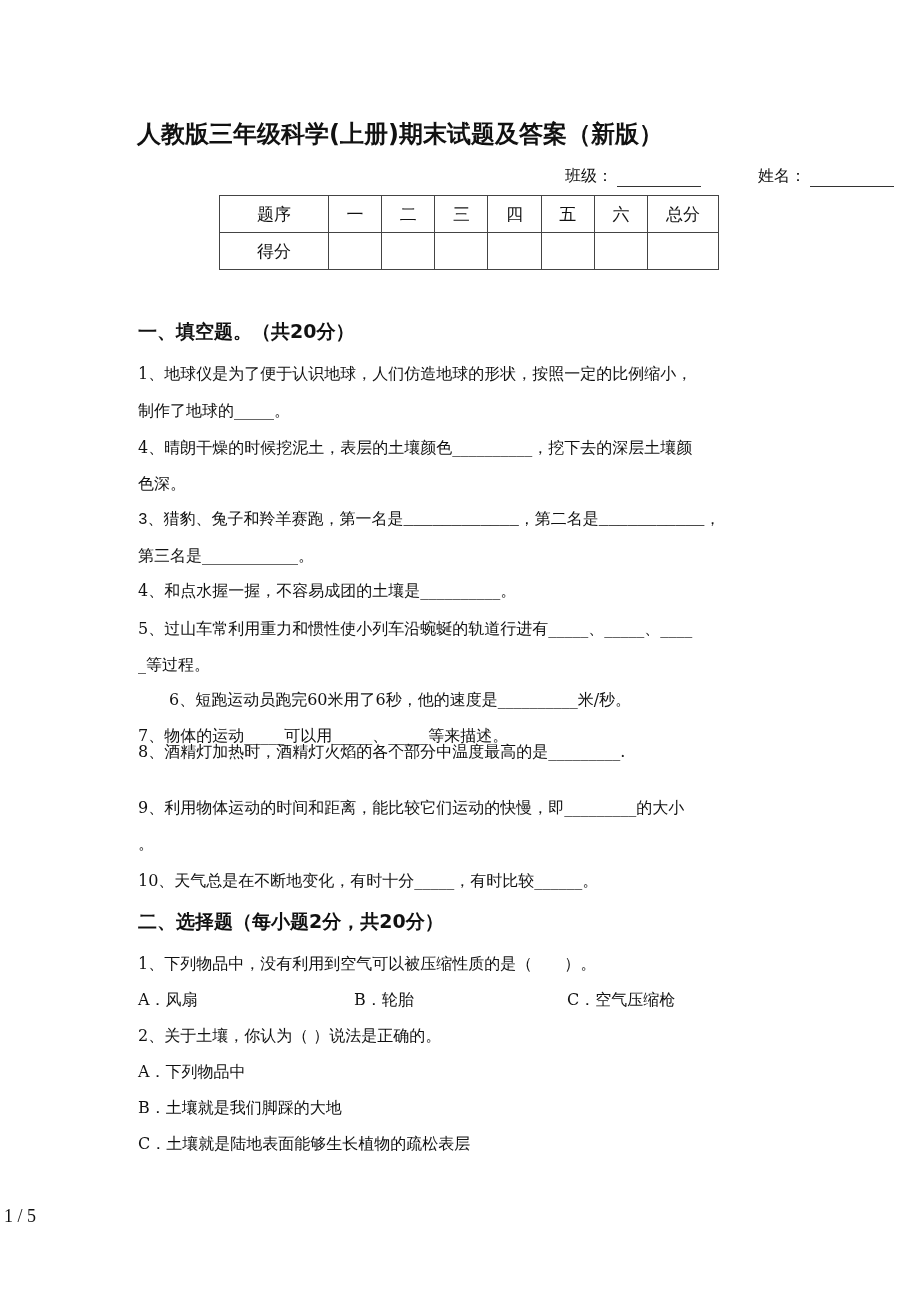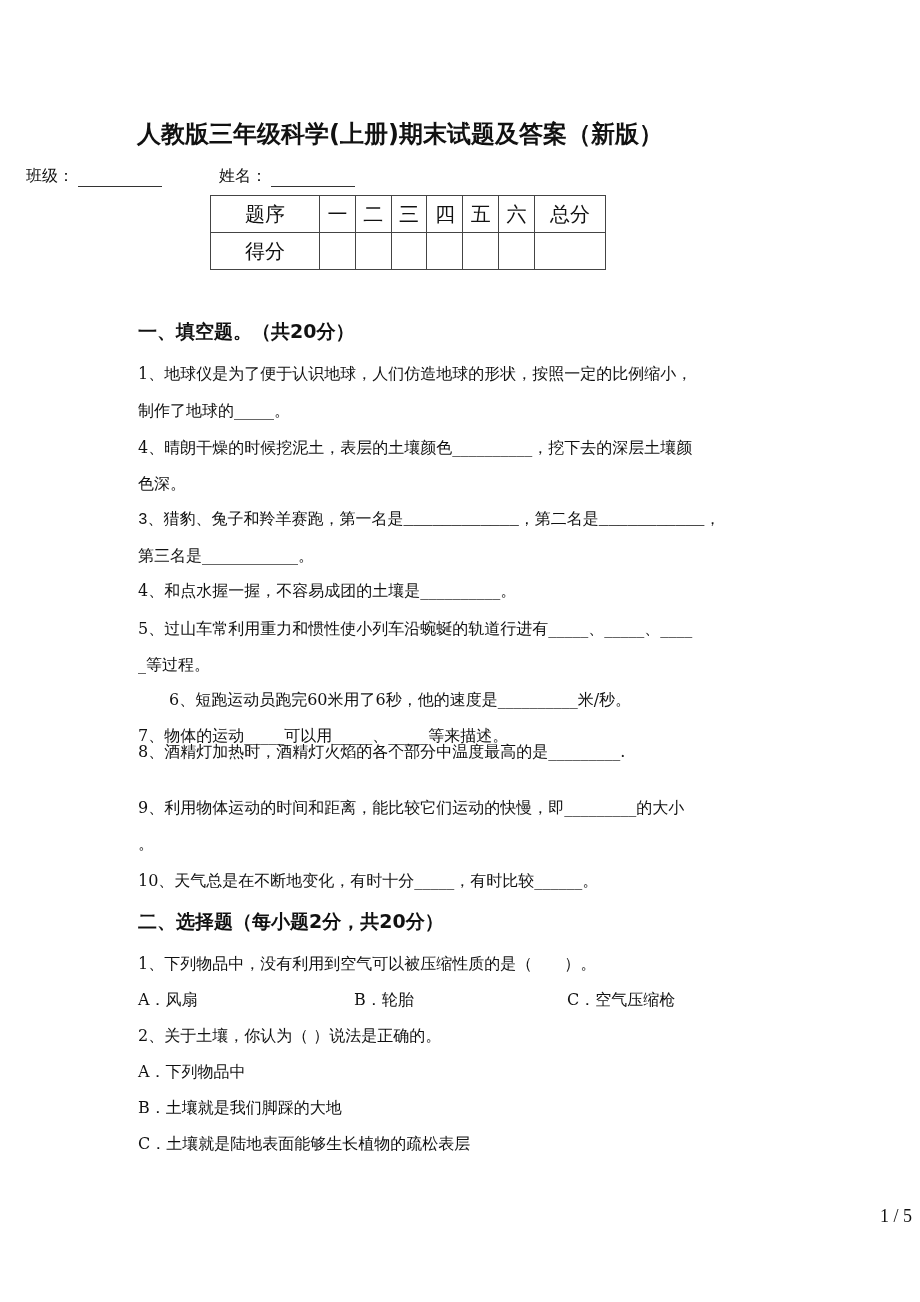--- a/index.html
+++ b/index.html
@@ -2,31 +2,31 @@
 <html><head>
 <meta charset="utf-8">
 <style>
   html, body { margin: 0; padding: 0; background: #ffffff; }
   body { width: 920px; height: 1302px; position: relative; overflow: hidden;
          font-family: "DejaVu Serif", "Liberation Serif", serif; color: #111; }
   .page { position: absolute; left: 0; top: 0; width: 920px; height: 1302px; }
   .title { position: absolute; top: 118px; left: 0; width: 800px; text-align: center;
            font-family: "DejaVu Sans", "Liberation Sans", sans-serif; font-weight: bold;
            font-size: 24px; letter-spacing: 0px; color: #111; }
-  .info { position: absolute; top: 166px; left: 0; width: 920px; text-align: left; font-size: 16px; }
+  .info { position: absolute; top: 166px; left: 0; width: 920px; text-align: right; font-size: 16px; }
   .info .field { display: inline-block; margin: 0 26px; }
   .info .blank { display: inline-block; width: 84px; border-bottom: 1px solid #333; height: 16px; vertical-align: bottom; margin-left: 4px; }
-  table.score { position: absolute; top: 195px; left: 210px; width: 396px; border-collapse: collapse; font-size: 20px; }
+  table.score { position: absolute; top: 195px; left: 219px; width: 500px; border-collapse: collapse; font-size: 17px; }
   table.score td { border: 1px solid #444; height: 36px; text-align: center; padding: 0; }
   table.score td.first { width: 108px; }
   table.score td.last { width: 70px; }
   .h1 { position: absolute; left: 138px; font-family: "DejaVu Sans", "Liberation Sans", sans-serif;
         font-weight: bold; font-size: 19px; color: #111; }
   .q { position: absolute; left: 138px; width: 650px; font-size: 16px; line-height: 20px; white-space: nowrap; }
-  .pagenum { position: absolute; top: 1206px; left: 16px; width: 896px; text-align: right;
+  .pagenum { position: absolute; top: 1206px; left: 4px; width: 896px; text-align: left;
              font-family: "Liberation Serif", serif; font-size: 18px; }
   .opt { position: absolute; font-size: 16px; white-space: nowrap; }
 </style>
 </head>
 <body>
 
 <div class="page">
 
   <div class="title">人教版三年级科学(上册)期末试题及答案（新版）</div>
 

